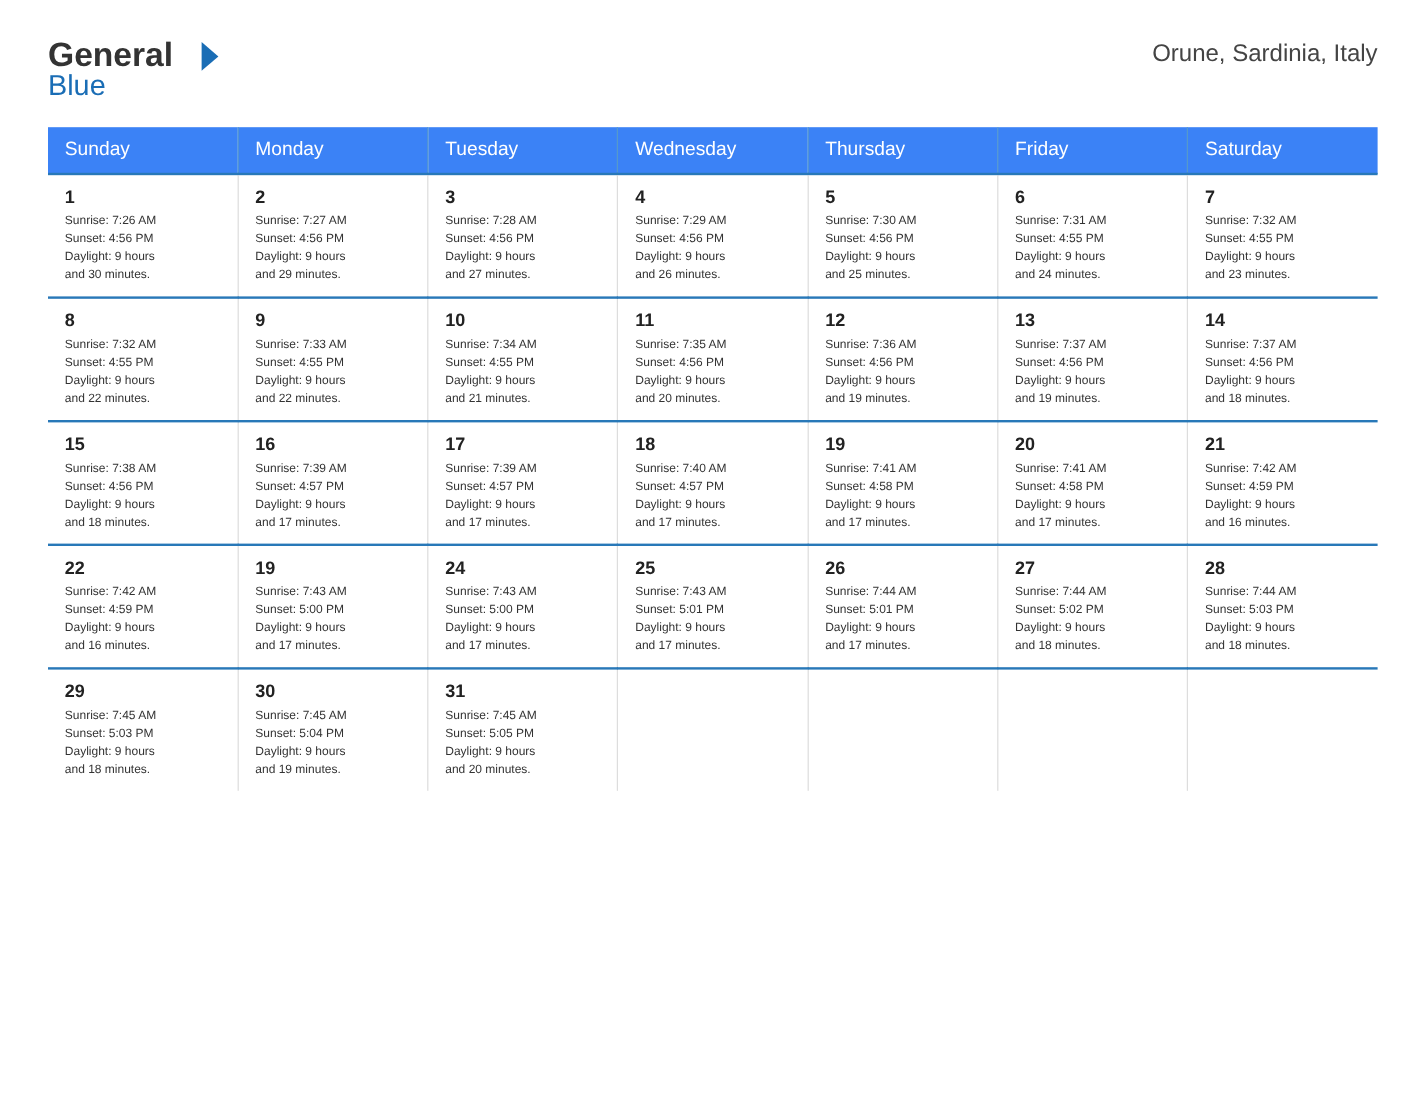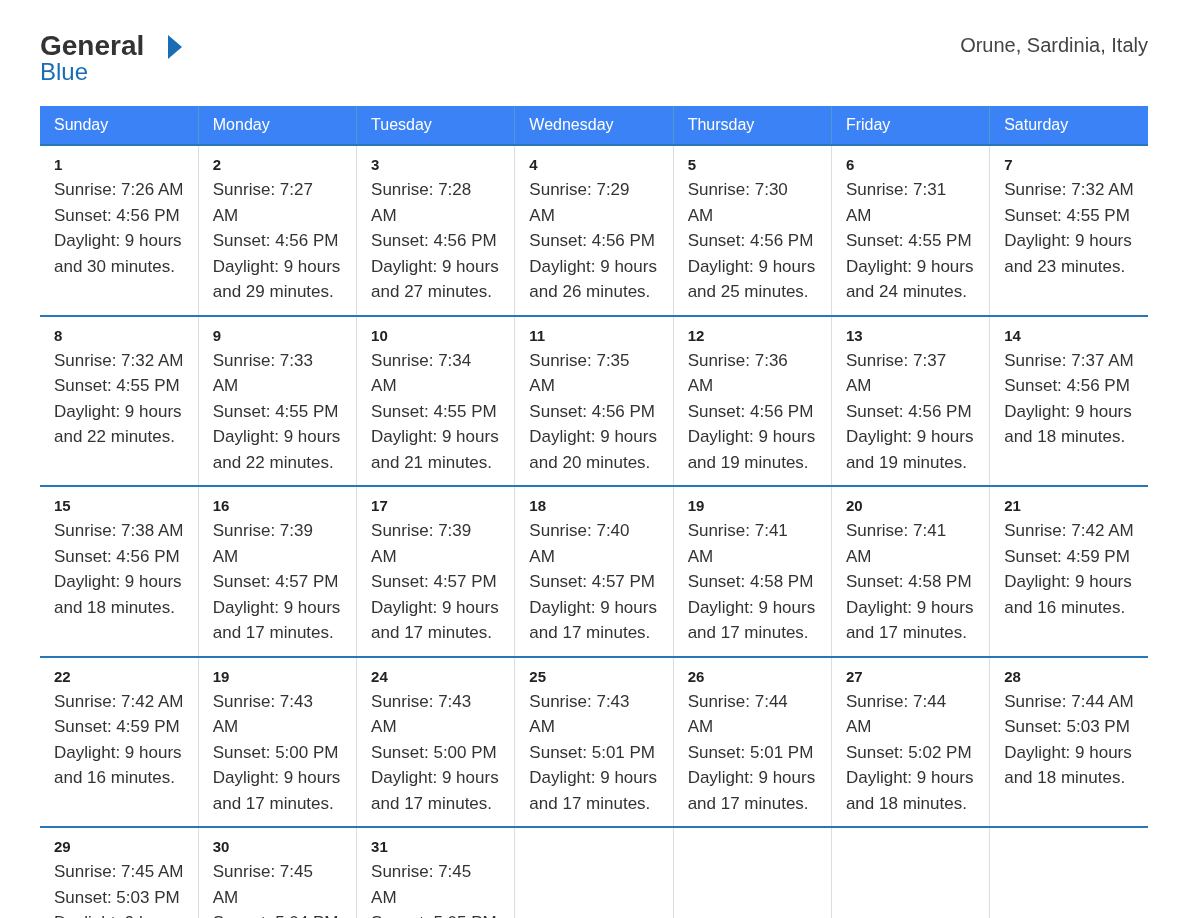--- a/index.html
+++ b/index.html
@@ -92,21 +92,21 @@
       border-right: none;
     }
     .day-number {
       font-size: 15px;
       font-weight: bold;
       color: #222;
       display: block;
       margin-bottom: 4px;
     }
     .day-info {
-      font-size: 17px;
+      font-size: 10px;
       color: #333;
       line-height: 1.5;
     }
     .empty-cell {
       background: #fff;
     }
   </style>
 </head>
 <body>
 

